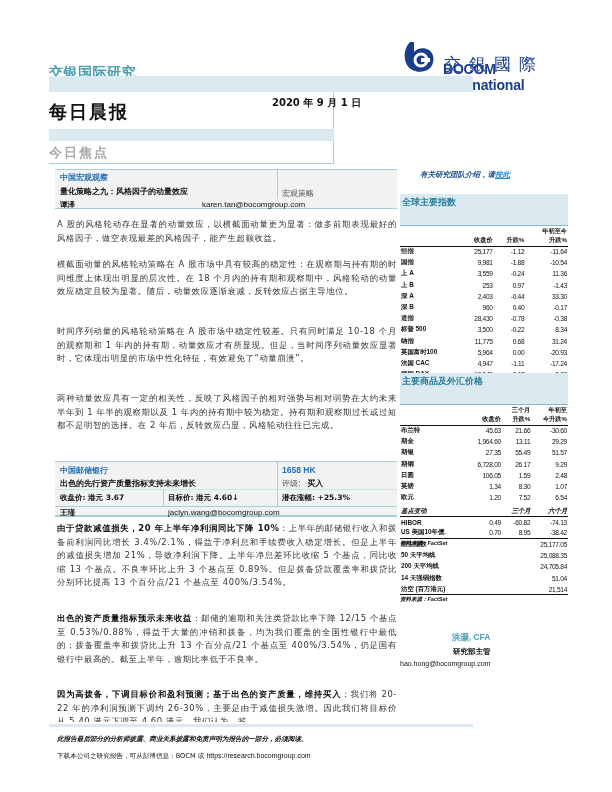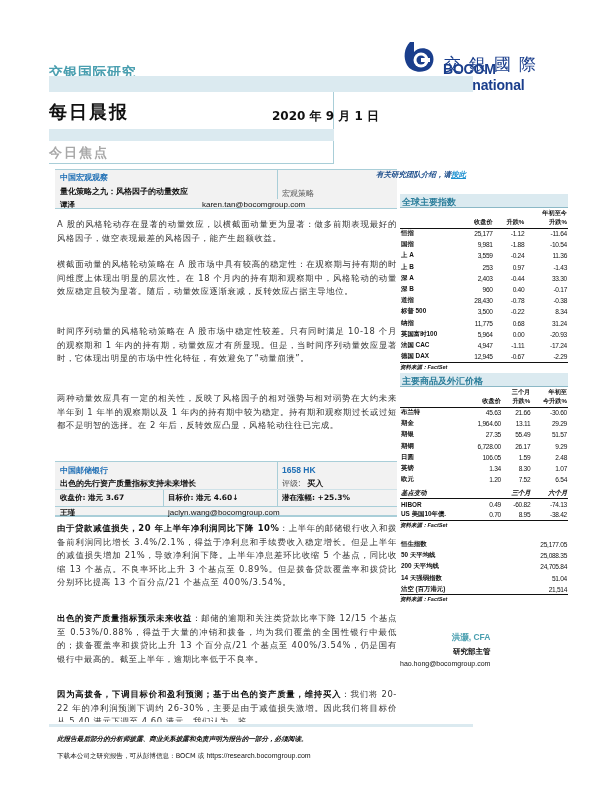--- a/index.html
+++ b/index.html
@@ -11,21 +11,21 @@
   
   .brand-sub { left: 49px; top: 64px; font-size: 14px; font-weight: bold; color: #4a9fb0; letter-spacing: 0.5px; }
   .logo { left: 400px; top: 37px; width: 170px; height: 40px; }
   .logo-cn { position: absolute; left: 44px; top: 16px; font-family: "DejaVu Serif", serif; font-size: 17px; color: #1a3e8c; letter-spacing: 8px; }
   .logo-en { position: absolute; left: 43px; top: 24px; font-family: "Liberation Sans", sans-serif; font-size: 14px; font-weight: bold; color: #1a3e8c; letter-spacing: -0.2px; }
   .logo-mark { position: absolute; left: 2px; top: 3px; width: 34px; height: 34px; }
 
   .band-top { left: 49px; top: 76px; width: 424px; height: 16px; background: #dbeaf0; }
   .left-frame { left: 49px; top: 92px; width: 285px; height: 72px; border-right: 1px solid #a9ced8; border-bottom: 1px solid #a9ced8; }
   .title { left: 49px; top: 100px; font-size: 18px; font-weight: bold; color: #111; letter-spacing: 2px; font-family: "DejaVu Serif", serif; }
-  .date { left: 272px; top: 108px; font-size: 12px; font-weight: bold; color: #111; }
+  .date { left: 272px; top: 96px; font-size: 10px; font-weight: bold; color: #111; }
   .band-mid { left: 49px; top: 129px; width: 285px; height: 12px; background: #dbeaf0; }
   .focus { left: 49px; top: 144px; font-size: 13px; font-weight: bold; color: #a8a8a8; letter-spacing: 2px; font-family: "DejaVu Serif", serif; }
 
   
   .box1 { left: 55px; top: 169px; width: 342px; height: 40px; background: #f2f2f2; border-bottom: 1px solid #a9ced8; border-top: 1px solid #a9ced8;}
   .box1-div { left: 277px; top: 169px; width: 1px; height: 30px; background: #a9ced8; }
   .sec-title { font-size: 8px; font-weight: bold; color: #1f6fb5; }
   .art-title { font-size: 8px; font-weight: bold; color: #111; }
   .author-row { font-size: 7.5px; font-weight: bold; color: #111; }
   .email { font-family: "Liberation Sans", sans-serif; font-size: 8px; color: #111; font-weight: normal; }
@@ -40,25 +40,25 @@
   .box2-hline { left: 55px; top: 489px; width: 342px; height: 1px; background: #cfe2e8; }
   .box2-hline2 { left: 55px; top: 506px; width: 342px; height: 1px; background: #a9ced8; }
   .hk { font-family: "Liberation Sans", sans-serif; font-size: 8.5px; font-weight: bold; color: #1f6fb5; }
 
   .bottom-band { left: 49px; top: 724px; width: 424px; height: 3px; background: #dbeaf0; }
   .footer1 { left: 57px; top: 735px; font-size: 6.6px; font-weight: bold; font-style: italic; color: #111; }
   .footer2 { left: 57px; top: 752px; font-size: 6.6px; color: #111; }
   .footer2 .url { font-family: "Liberation Sans", sans-serif; font-size: 7px; }
 
   
-  .team-link { left: 376px; top: 170px; font-size: 7.5px; font-weight: bold; font-style: italic; color: #1f4f8c; }
+  .team-link { left: 420px; top: 170px; font-size: 7.5px; font-weight: bold; font-style: italic; color: #1f4f8c; }
   .team-link a { color: #1a8fd0; text-decoration: underline; }
 
   .rtable { position: absolute; left: 400px; width: 168px; font-family: "Liberation Sans", sans-serif; font-size: 6.6px; color: #111; }
-  .rtable .hdr { background: #dbeaf0; font-family: "DejaVu Serif", serif; font-size: 9px; font-weight: bold; color: #2a7d9a; padding: 2px 2px; height: 14px; border-bottom: 1px solid #8bb8c6; }
+  .rtable .hdr { background: #dbeaf0; font-family: "DejaVu Serif", serif; font-size: 9px; font-weight: bold; color: #2a7d9a; padding: 2px 2px; height: 32px; border-bottom: 1px solid #8bb8c6; }
   .rtable table { width: 100%; border-collapse: collapse; }
   .rtable td { padding: 0 1px; height: 11.2px; white-space: nowrap; }
   .rtable td.n { text-align: right; letter-spacing: -0.3px; }
   .rtable td.lab { font-size: 6.4px; font-weight: bold; }
   .rtable tr.colh td { font-weight: bold; font-size: 6.2px; text-align: right; height: 10px; }
   .rtable tr.colh.last td { border-bottom: 1.5px solid #111; }
   .rtable tr.lastrow td { border-bottom: 1.5px solid #111; }
   .rtable .src { font-size: 5.5px; font-style: italic; font-weight: bold; margin-top: 1px; }
   .rtable tr.sub td { font-weight: bold; font-style: italic; height: 13px; vertical-align: bottom; border-bottom: 1px solid #111; }
 

